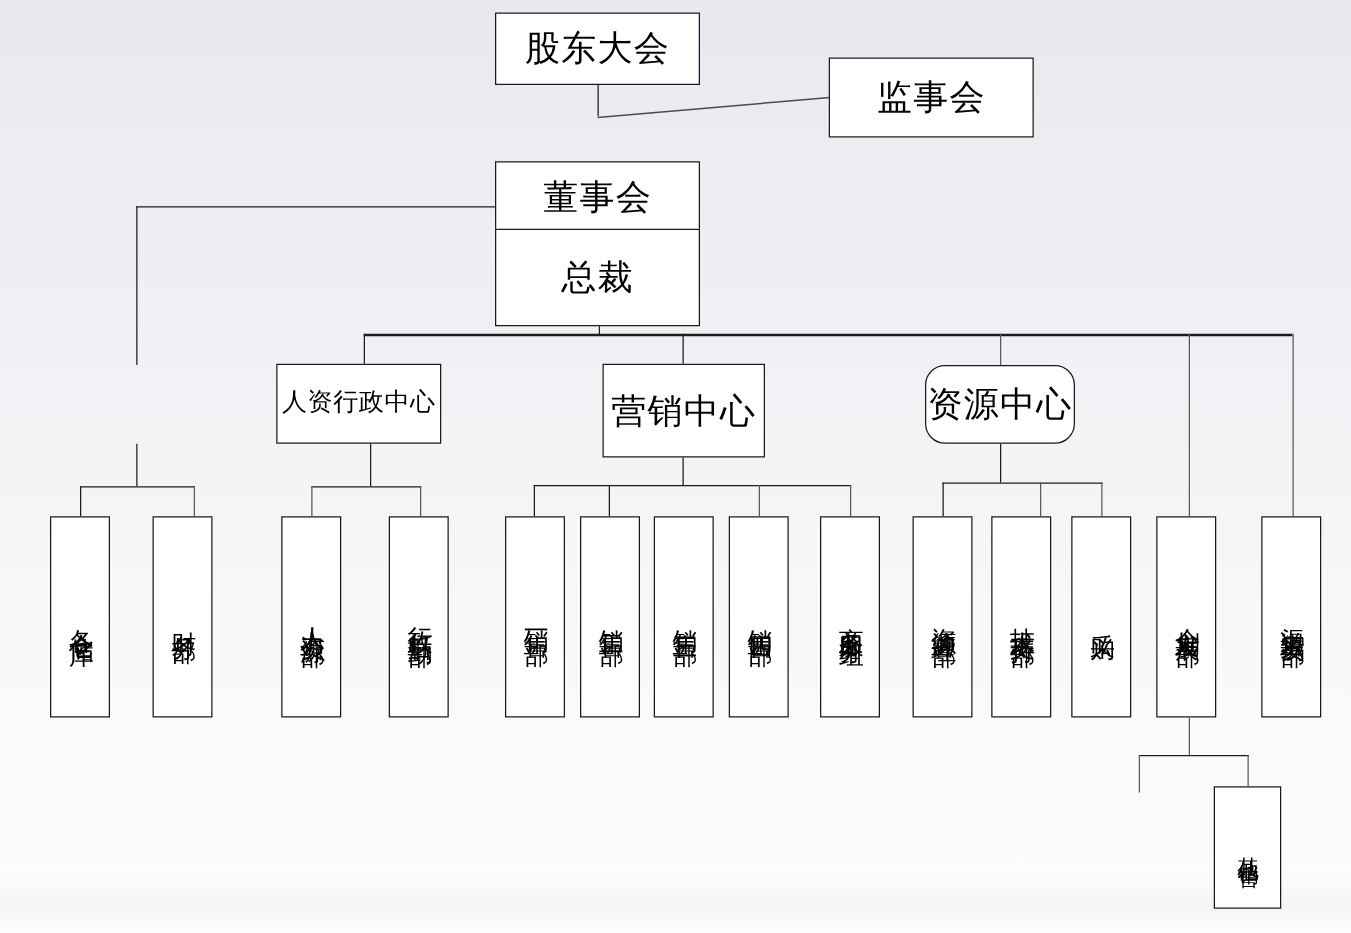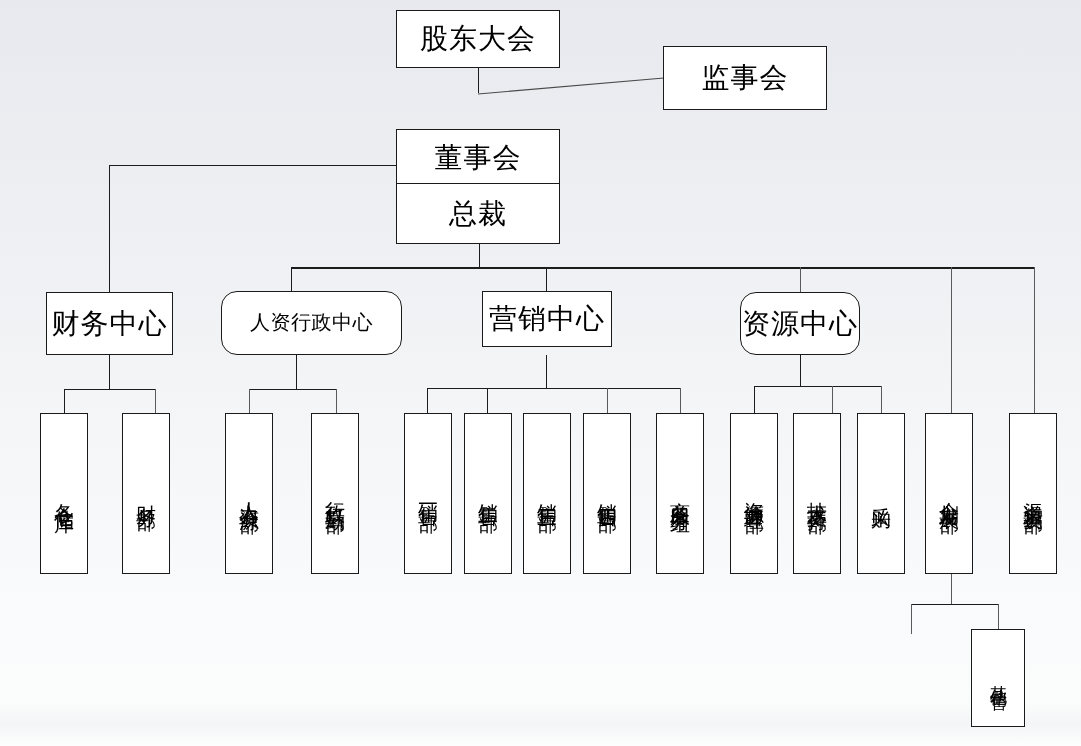--- a/index.html
+++ b/index.html
@@ -143,33 +143,30 @@
   </div>
 
   <div class="node horiz" style="left:663px; top:46px; width:164px; height:64px;">
     <span class="txt">监事会</span>
   </div>
 
   <div class="node horiz" style="left:396px; top:92px; width:164px; height:57px;margin-top:37px;">
     <span class="txt">董事会</span>
   </div>
 
-  <div class="node horiz" style="left:396px; top:183px; width:164px; height:61px;">
+  <div class="node horiz" style="left:396px; top:183px; width:164px; height:78px;">
     <span class="txt">总裁</span>
   </div>
 
-  <div class="node horiz" style="left:46px; top:292px; width:127px; height:63px;">
-    <span class="txt">财务中心</span>
-  </div>
-
-  <div class="node horiz small" style="left:221px; top:291px; width:181px; height:64px;border-radius:16px;">
+
+  <div class="node horiz small" style="left:221px; top:291px; width:132px; height:64px;">
     <span class="txt">人资行政中心</span>
   </div>
 
-  <div class="node horiz" style="left:482px; top:291px; width:130px; height:56px;">
+  <div class="node horiz" style="left:482px; top:291px; width:130px; height:75px;">
     <span class="txt">营销中心</span>
   </div>
 
   <div class="node horiz" style="left:740px; top:292px; width:120px; height:63px;border-radius:16px;">
     <span class="txt">资源中心</span>
   </div>
 
   <div class="node vert" style="left:40px; top:413px; width:48px; height:161px;">
     <span class="txt">各仓储库</span>
   </div>

